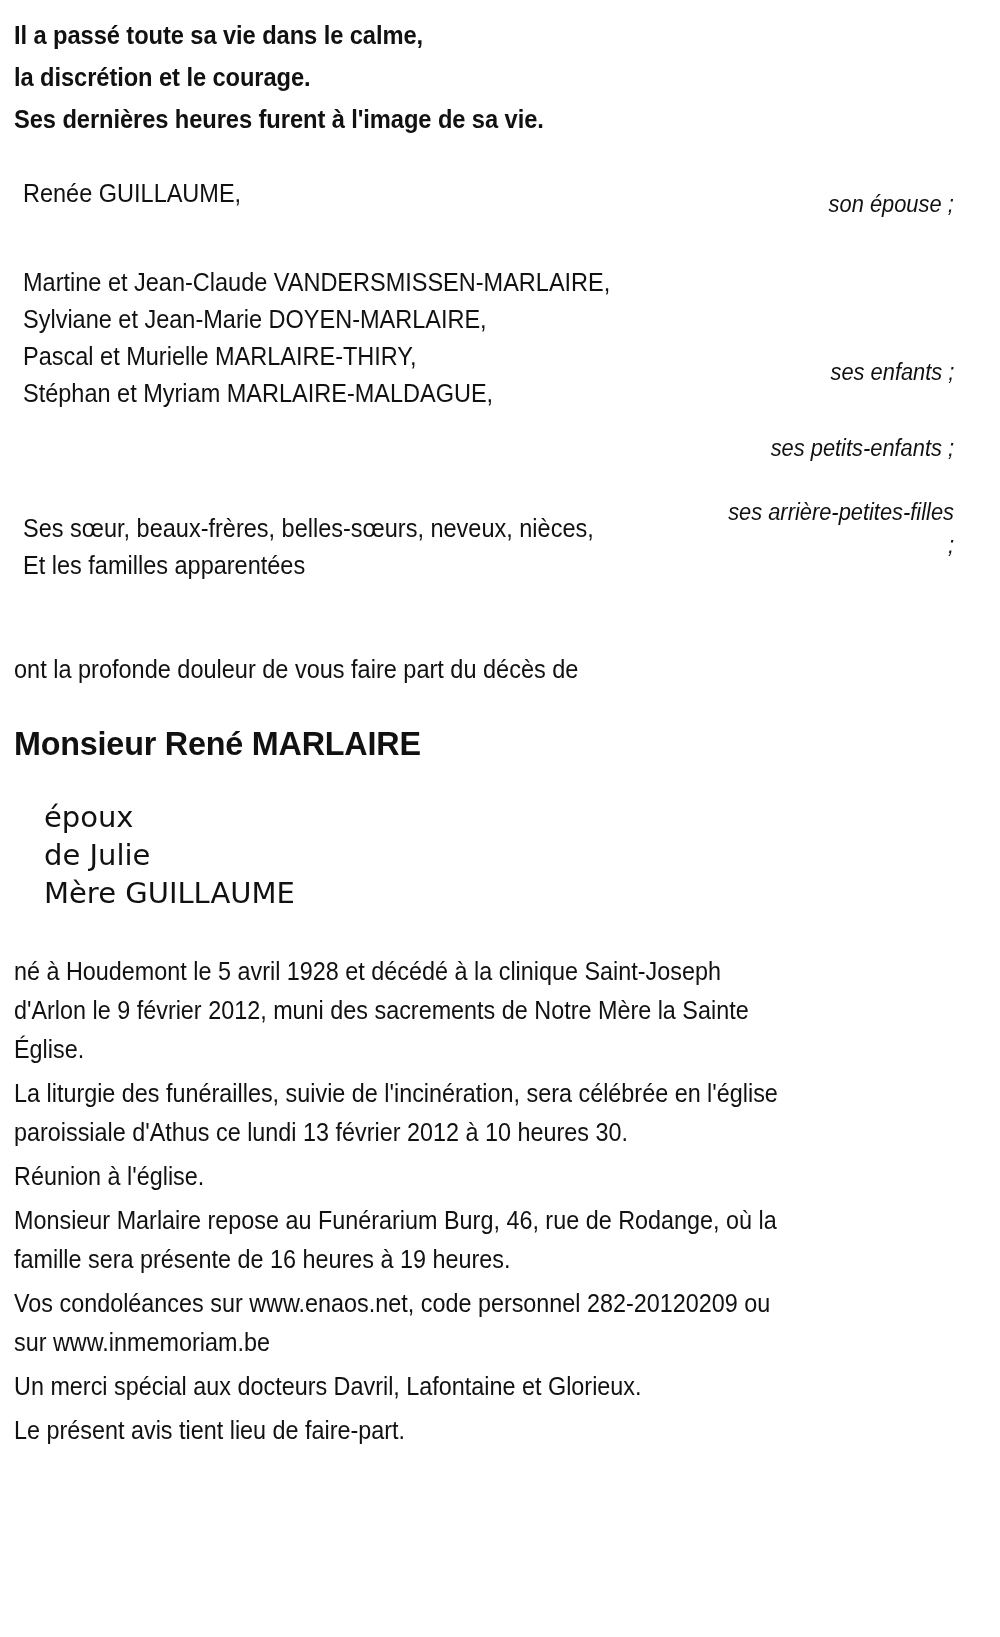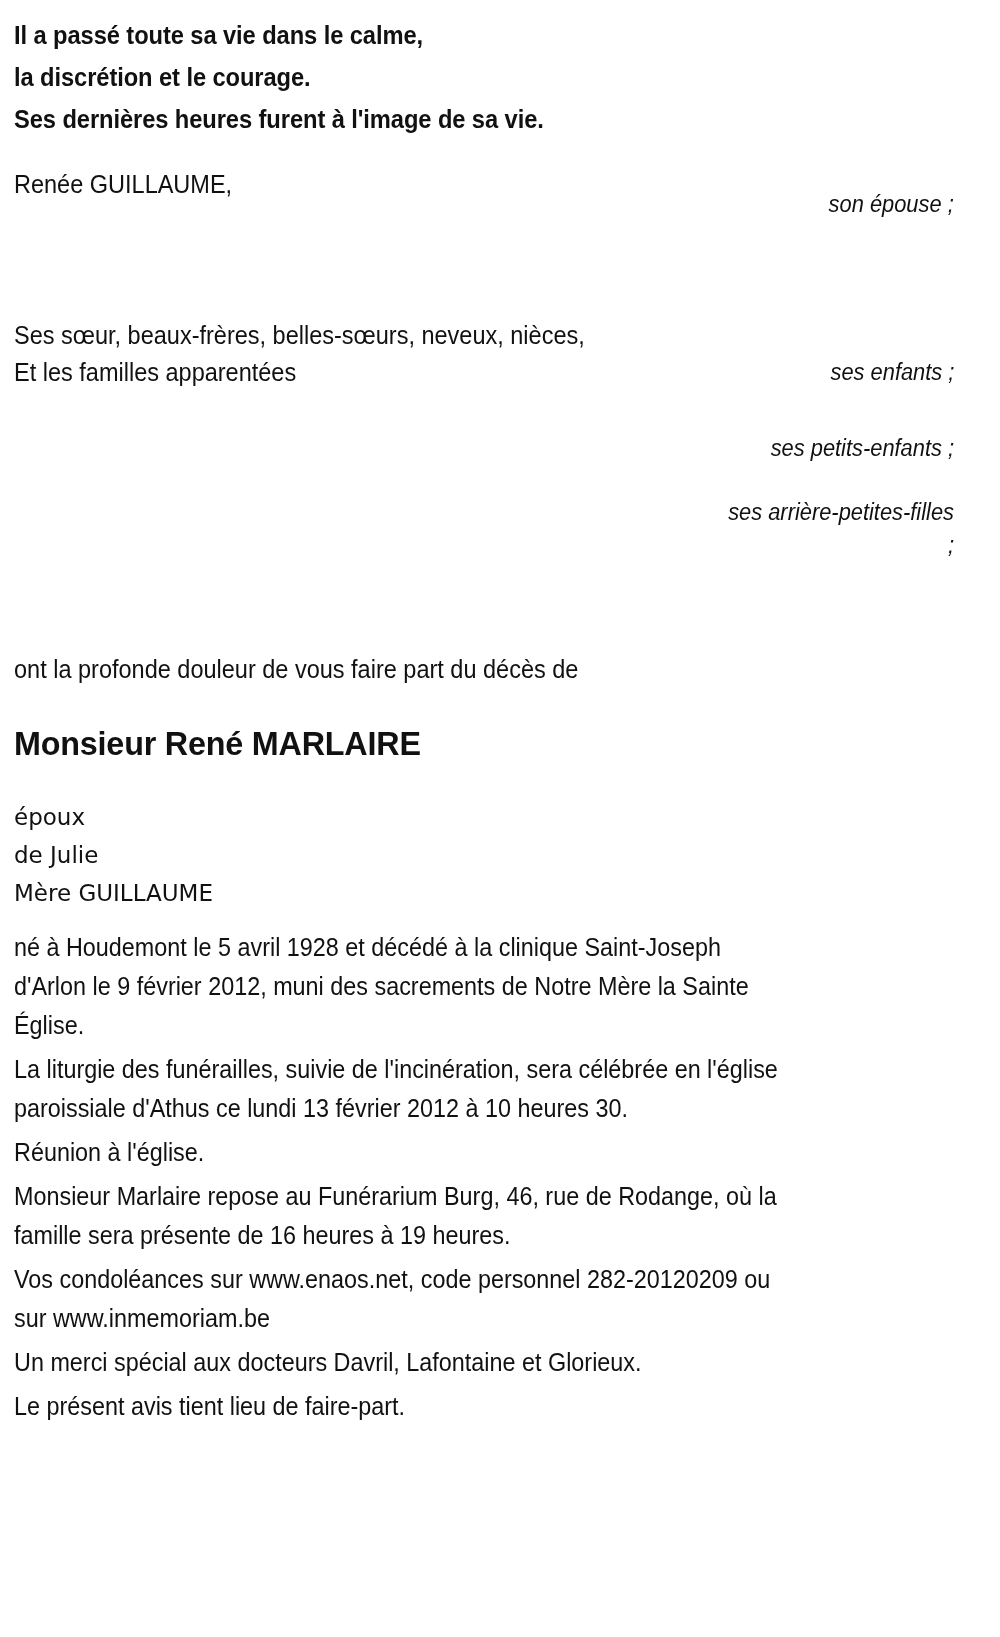--- a/index.html
+++ b/index.html
@@ -41,21 +41,21 @@
     position:absolute;right:16px;top:0;width:300px;
     text-align:right;
   }
   .nameline{
     font-size:25px;
     line-height:37px;
     transform:scaleX(0.94);
     transform-origin:left center;
     white-space:nowrap;
   }
-  .group{margin:0;}
+  .group{margin:9px;}
   .gap-sm{height:18px;}
   .gap-md{height:34px;}
   .gap-lg{height:44px;}
 
   .rel{
     font-style:italic;
     font-size:23px;
     line-height:33px;
     transform:scaleX(0.95);
     transform-origin:right center;
@@ -91,28 +91,29 @@
     letter-spacing:-0.2px;
     transform:scaleX(0.95);
     transform-origin:left center;
     white-space:nowrap;
   }
 
   
   .spouse-of{
     margin-top:32px;
     font-family:"DejaVu Sans",sans-serif;
-    font-size:23px;
+    font-size:29px;
     line-height:38px;
     white-space:nowrap;
+    margin-left:30px;
   }
 
   
   .body{
-    margin-top:16px;
+    margin-top:40px;
   }
   .para{
     font-size:25px;
     line-height:39px;
     transform:scaleX(0.935);
     transform-origin:left top;
     width:1045px;
     margin-bottom:5px;
   }
   .para .ln{display:block;white-space:nowrap;}
@@ -132,20 +133,26 @@
   <div class="family">
 
     <div class="fam-left">
 
       <div class="group">
         <div class="nameline">Renée GUILLAUME,</div>
       </div>
 
       <div class="gap-md"></div>
 
+      <div class="group">
+        <div class="nameline">Martine et Jean-Claude VANDERSMISSEN-MARLAIRE,</div>
+        <div class="nameline">Sylviane et Jean-Marie DOYEN-MARLAIRE,</div>
+        <div class="nameline">Pascal et Murielle MARLAIRE-THIRY,</div>
+        <div class="nameline">Stéphan et Myriam MARLAIRE-MALDAGUE,</div>
+      </div>
 
       <div class="gap-sm"></div>
 
 
       <div class="gap-sm"></div>
 
 
       <div class="gap-lg"></div>
 
       <div class="group">

